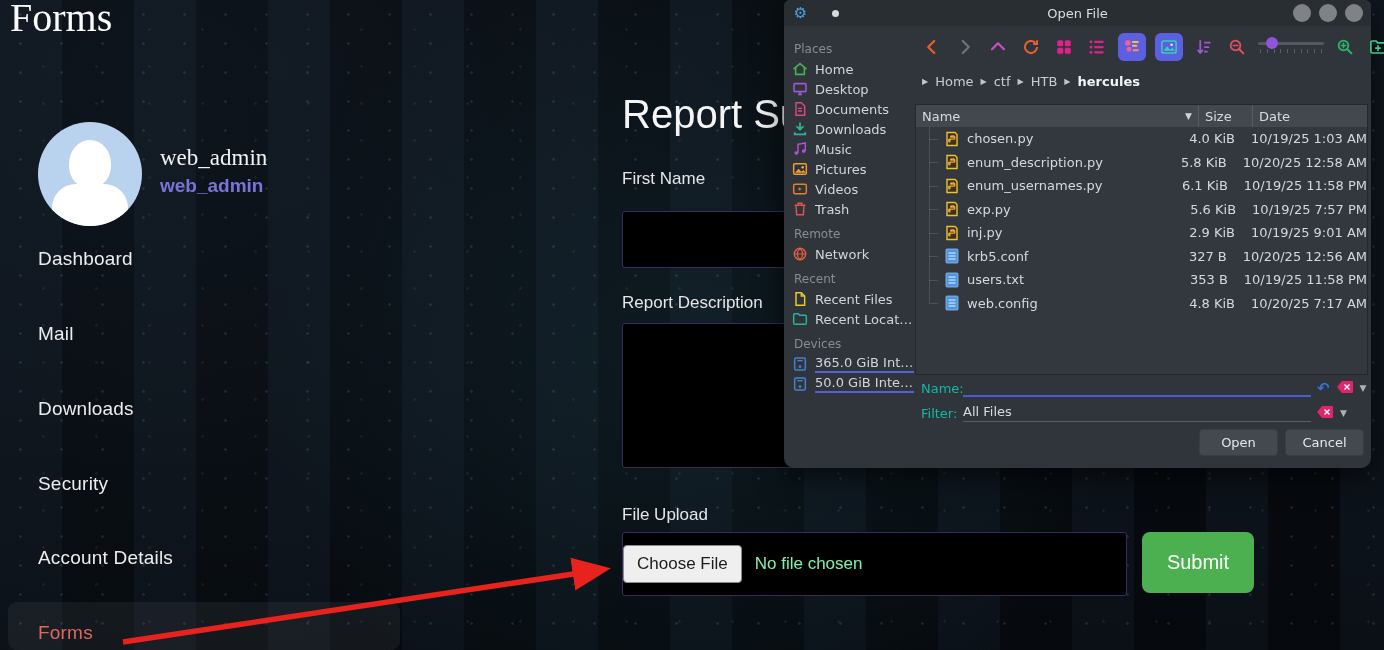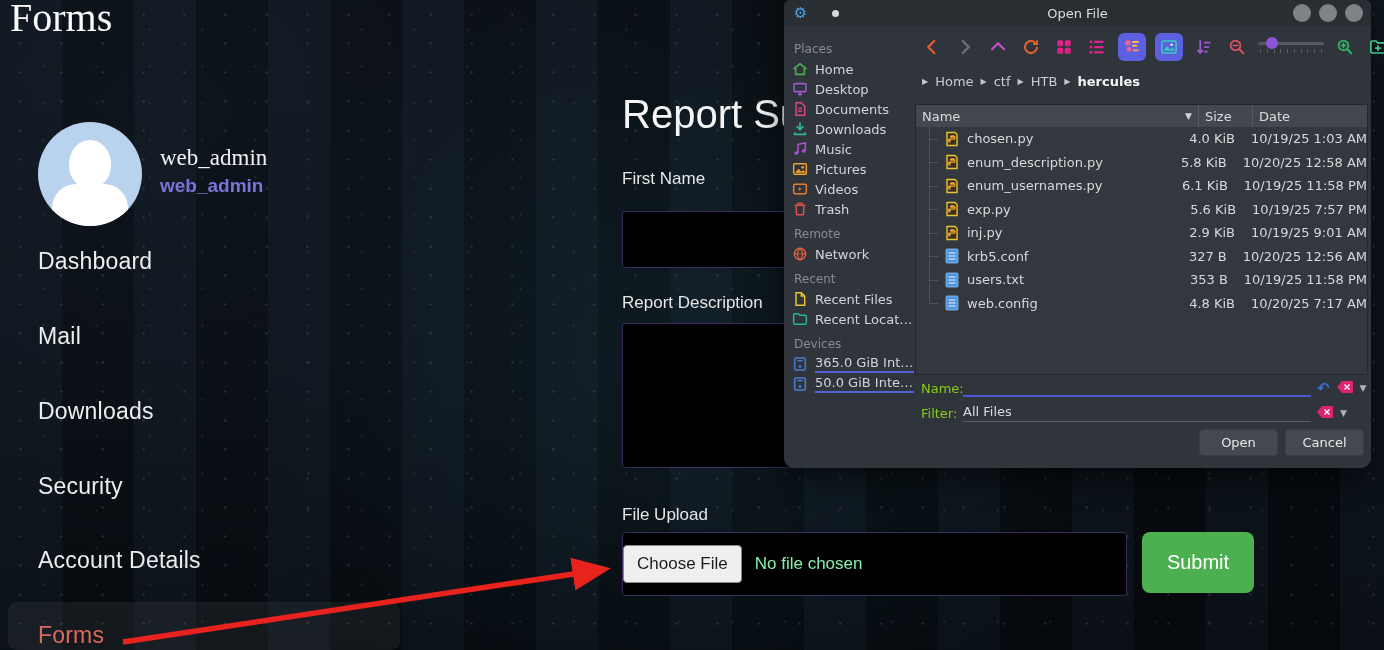--- a/index.html
+++ b/index.html
@@ -30,21 +30,21 @@
     font-family:"Liberation Serif", serif; font-size:40px; color:#fbfbfb; }
   .avatar { position:absolute; left:38px; top:122px; width:104px; height:104px; z-index:2;
     border-radius:50%; background:#b9d3ee; overflow:hidden; }
   .avatar .head { position:absolute; left:31px; top:18px; width:42px; height:48px; background:#fff; border-radius:50% 50% 46% 46%; }
   .avatar .body { position:absolute; left:14px; top:62px; width:76px; height:58px; background:#fff; border-radius:24px 24px 0 0; }
   .user-name { position:absolute; left:160px; top:145px; z-index:2;
     font-family:"Liberation Serif", serif; font-size:23px; color:#f2f2f2; }
   .user-link { position:absolute; left:160px; top:175px; z-index:2;
     font-size:19px; font-weight:bold; color:#7b74d8; }
 
-  .nav-item { position:absolute; left:38px; z-index:2; font-size:23px; color:#ededed; cursor:pointer; letter-spacing:.2px; }
+  .nav-item { position:absolute; left:38px; z-index:2; font-size:19px; color:#ededed; cursor:pointer; letter-spacing:.2px; }
   .nav-item.active { color:#dc685e; }
   .nav-highlight { position:absolute; left:8px; top:602px; width:392px; height:48px;
     background:rgba(255,255,255,.055); border-radius:9px; z-index:1; }
 
   .form-heading { position:absolute; left:622px; top:92px; z-index:2; font-size:40px; color:#f5f5f5; }
   .form-label { position:absolute; left:622px; z-index:2; font-size:17px; color:#e6e6e6; }
   .form-box { position:absolute; left:622px; z-index:2; background:#000; border:1px solid #382a60; border-radius:3px; }
   .upload-box { display:flex; align-items:center; }
   .choose-btn { background:#efefef; color:#1c1c1c; border:1px solid #8a8a8a; border-radius:4px;
     font-size:17px; padding:8px 13px; cursor:pointer; }
@@ -100,21 +100,21 @@
   .tree { width:15px; margin-left:13px; height:100%; position:relative; flex:0 0 15px; }
   .tree::before { content:""; position:absolute; left:0; top:0; bottom:0; border-left:1px solid rgba(200,205,210,.18); }
   .tree::after { content:""; position:absolute; left:0; top:50%; width:9px; border-top:1px solid rgba(200,205,210,.18); }
   .fl-row.last .tree::before { bottom:50%; }
   .fl-row .fic { width:16px; height:16px; margin-right:7px; flex:0 0 16px; }
   .fl-name { width:232px; overflow:hidden; text-overflow:ellipsis; white-space:nowrap; }
   .fl-size { width:66px; text-align:right; padding-right:8px; }
   .fl-date { flex:1; padding-left:8px; white-space:nowrap; }
 
   .field-row { position:absolute; left:137px; display:flex; align-items:center; }
-  .field-label { width:42px; color:#84cc16; font-size:13px; }
+  .field-label { width:42px; color:#14b8a6; font-size:13px; }
   .name-input { width:348px; height:18px; background:transparent; border:none; border-bottom:2px solid #4c59d4;
     color:#e8eaec; font-size:13px; outline:none; caret-color:#e8eaec; }
   .filter-value { width:348px; height:18px; border-bottom:1px solid #5a5f65; color:#d8dbde; font-size:13px; cursor:pointer; }
   .mini-icons { display:flex; align-items:center; gap:7px; margin-left:6px; }
   .undo-ic { color:#3d6fd6; font-size:15px; font-weight:bold; cursor:pointer; }
   .clear-ic { cursor:pointer; }
   .dd-arrow { color:#aeb2b6; font-size:9px; cursor:pointer; }
 
   .dlg-btn { position:absolute; height:27px; background:#44494f; border:1px solid #393e44; border-radius:4px;
     color:#e6e8ea; font-size:13px; font-family:"DejaVu Sans", sans-serif; cursor:pointer; }

